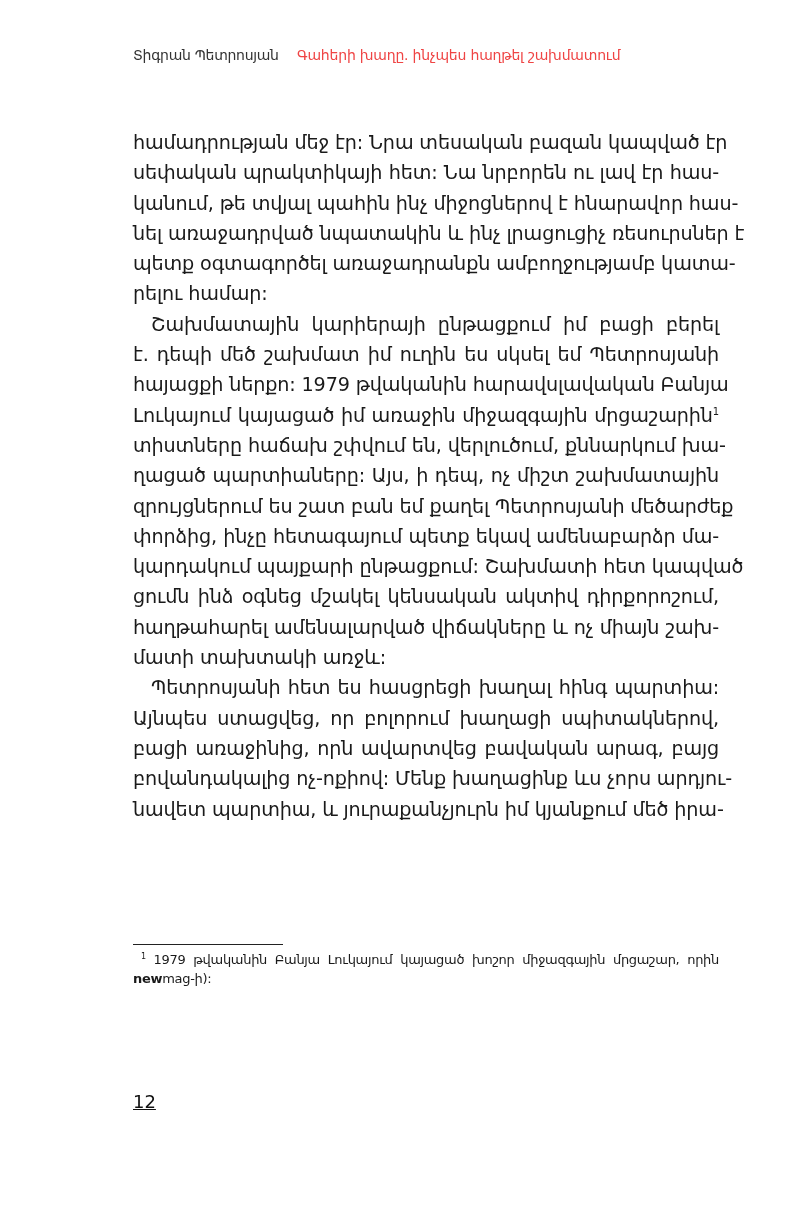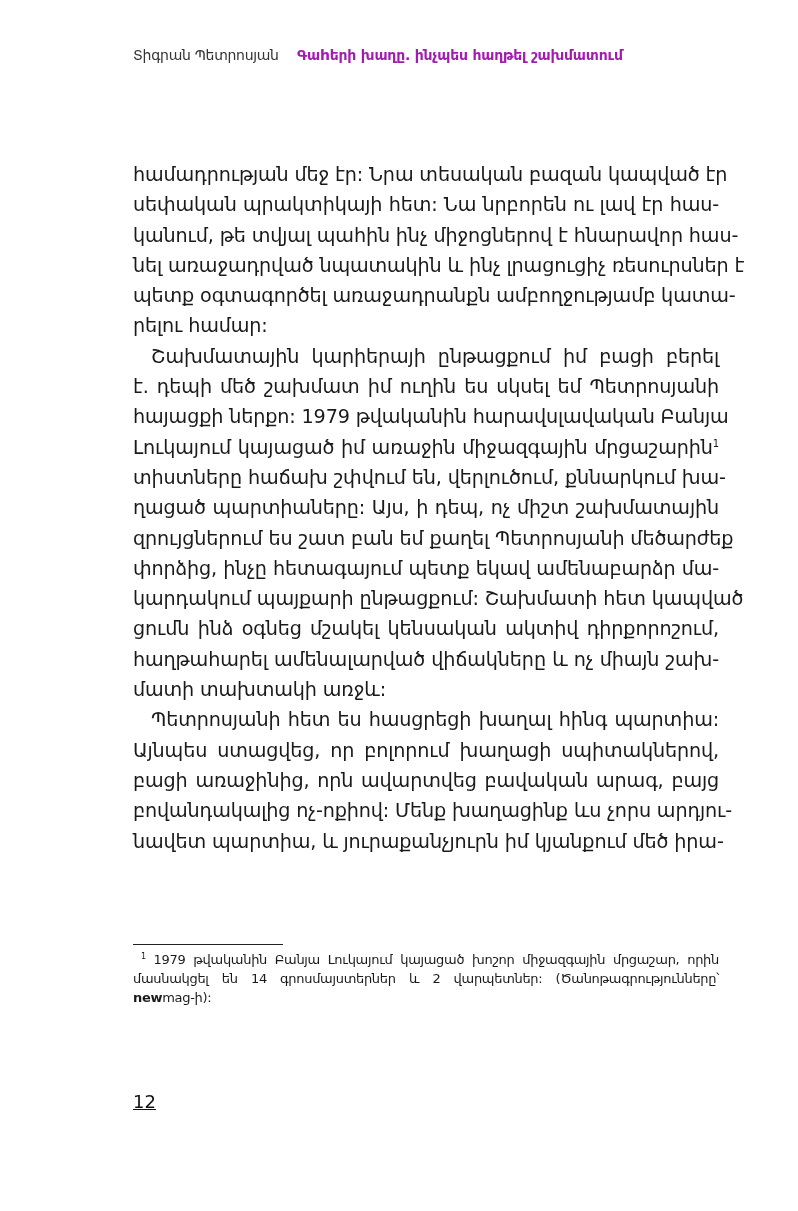--- a/index.html
+++ b/index.html
@@ -1,21 +1,21 @@
 <!DOCTYPE html>
 <html><head>
 <meta charset="utf-8">
 <style>
   html, body { margin: 0; padding: 0; background: #ffffff; }
   body { width: 798px; height: 1211px; position: relative; overflow: hidden;
          font-family: "DejaVu Sans", "Liberation Sans", sans-serif; color: #1a1a1a; }
   .header { position: absolute; left: 133px; top: 47px; font-size: 14px; white-space: nowrap; }
   .header .author { color: #333; font-weight: normal; margin-right: 14px; letter-spacing: -0.3px; margin-top: 12px; }
-  .header .title { font-weight: bold; color: #a21caf; letter-spacing: -0.2px; }
-  .body-text { position: absolute; left: 133px; top: 128px; width: 586px; margin-top: 32px; }
+  .header .title { font-weight: normal; color: #ef4444; letter-spacing: -0.2px; }
+  .body-text { position: absolute; left: 133px; top: 128px; width: 586px; }
   .line { display: block; height: 30.3px; line-height: 30.3px; font-size: 19.2px;
           text-align: justify; text-align-last: justify; white-space: nowrap; overflow: visible; letter-spacing: -0.15px; }
   .line.last { text-align-last: left; }
   .line.indent { padding-left: 18px; }
   sup { font-size: 10px; line-height: 0; vertical-align: super; }
   .fn-rule { position: absolute; left: 133px; top: 944px; width: 150px; height: 1px; background: #222; }
   .footnote { position: absolute; left: 133px; top: 950px; width: 586px; font-size: 13px; }
   .fn-line { display: block; height: 19px; line-height: 19px; text-align: justify; text-align-last: justify; white-space: nowrap; letter-spacing: -0.3px; }
   .fn-line.last { text-align-last: left; }
   .fn-line.indent { padding-left: 8px; }
@@ -53,17 +53,16 @@
   <span class="line">Այնպես ստացվեց, որ բոլորում խաղացի սպիտակներով,</span>
   <span class="line">բացի առաջինից, որն ավարտվեց բավական արագ, բայց</span>
   <span class="line">բովանդակալից ոչ-ոքիով: Մենք խաղացինք ևս չորս արդյու-</span>
   <span class="line">նավետ պարտիա, և յուրաքանչյուրն իմ կյանքում մեծ իրա-</span>
 </div>
 
 <div class="fn-rule"></div>
 
 <div class="footnote">
   <span class="fn-line indent"><sup>1</sup> <span>1979 թվականին Բանյա Լուկայում կայացած խոշոր միջազգային մրցաշար, որին</span></span>
-  <span class="fn-line">մասնակցել են 14 գրոսմայստերներ և 2 վարպետներ: (Ծանոթագրությունները՝</span>
   <span class="fn-line last"><b>new</b><span>mag-ի):</span></span>
 </div>
 
 <div class="page-number">12</div>
 
 </body></html>

